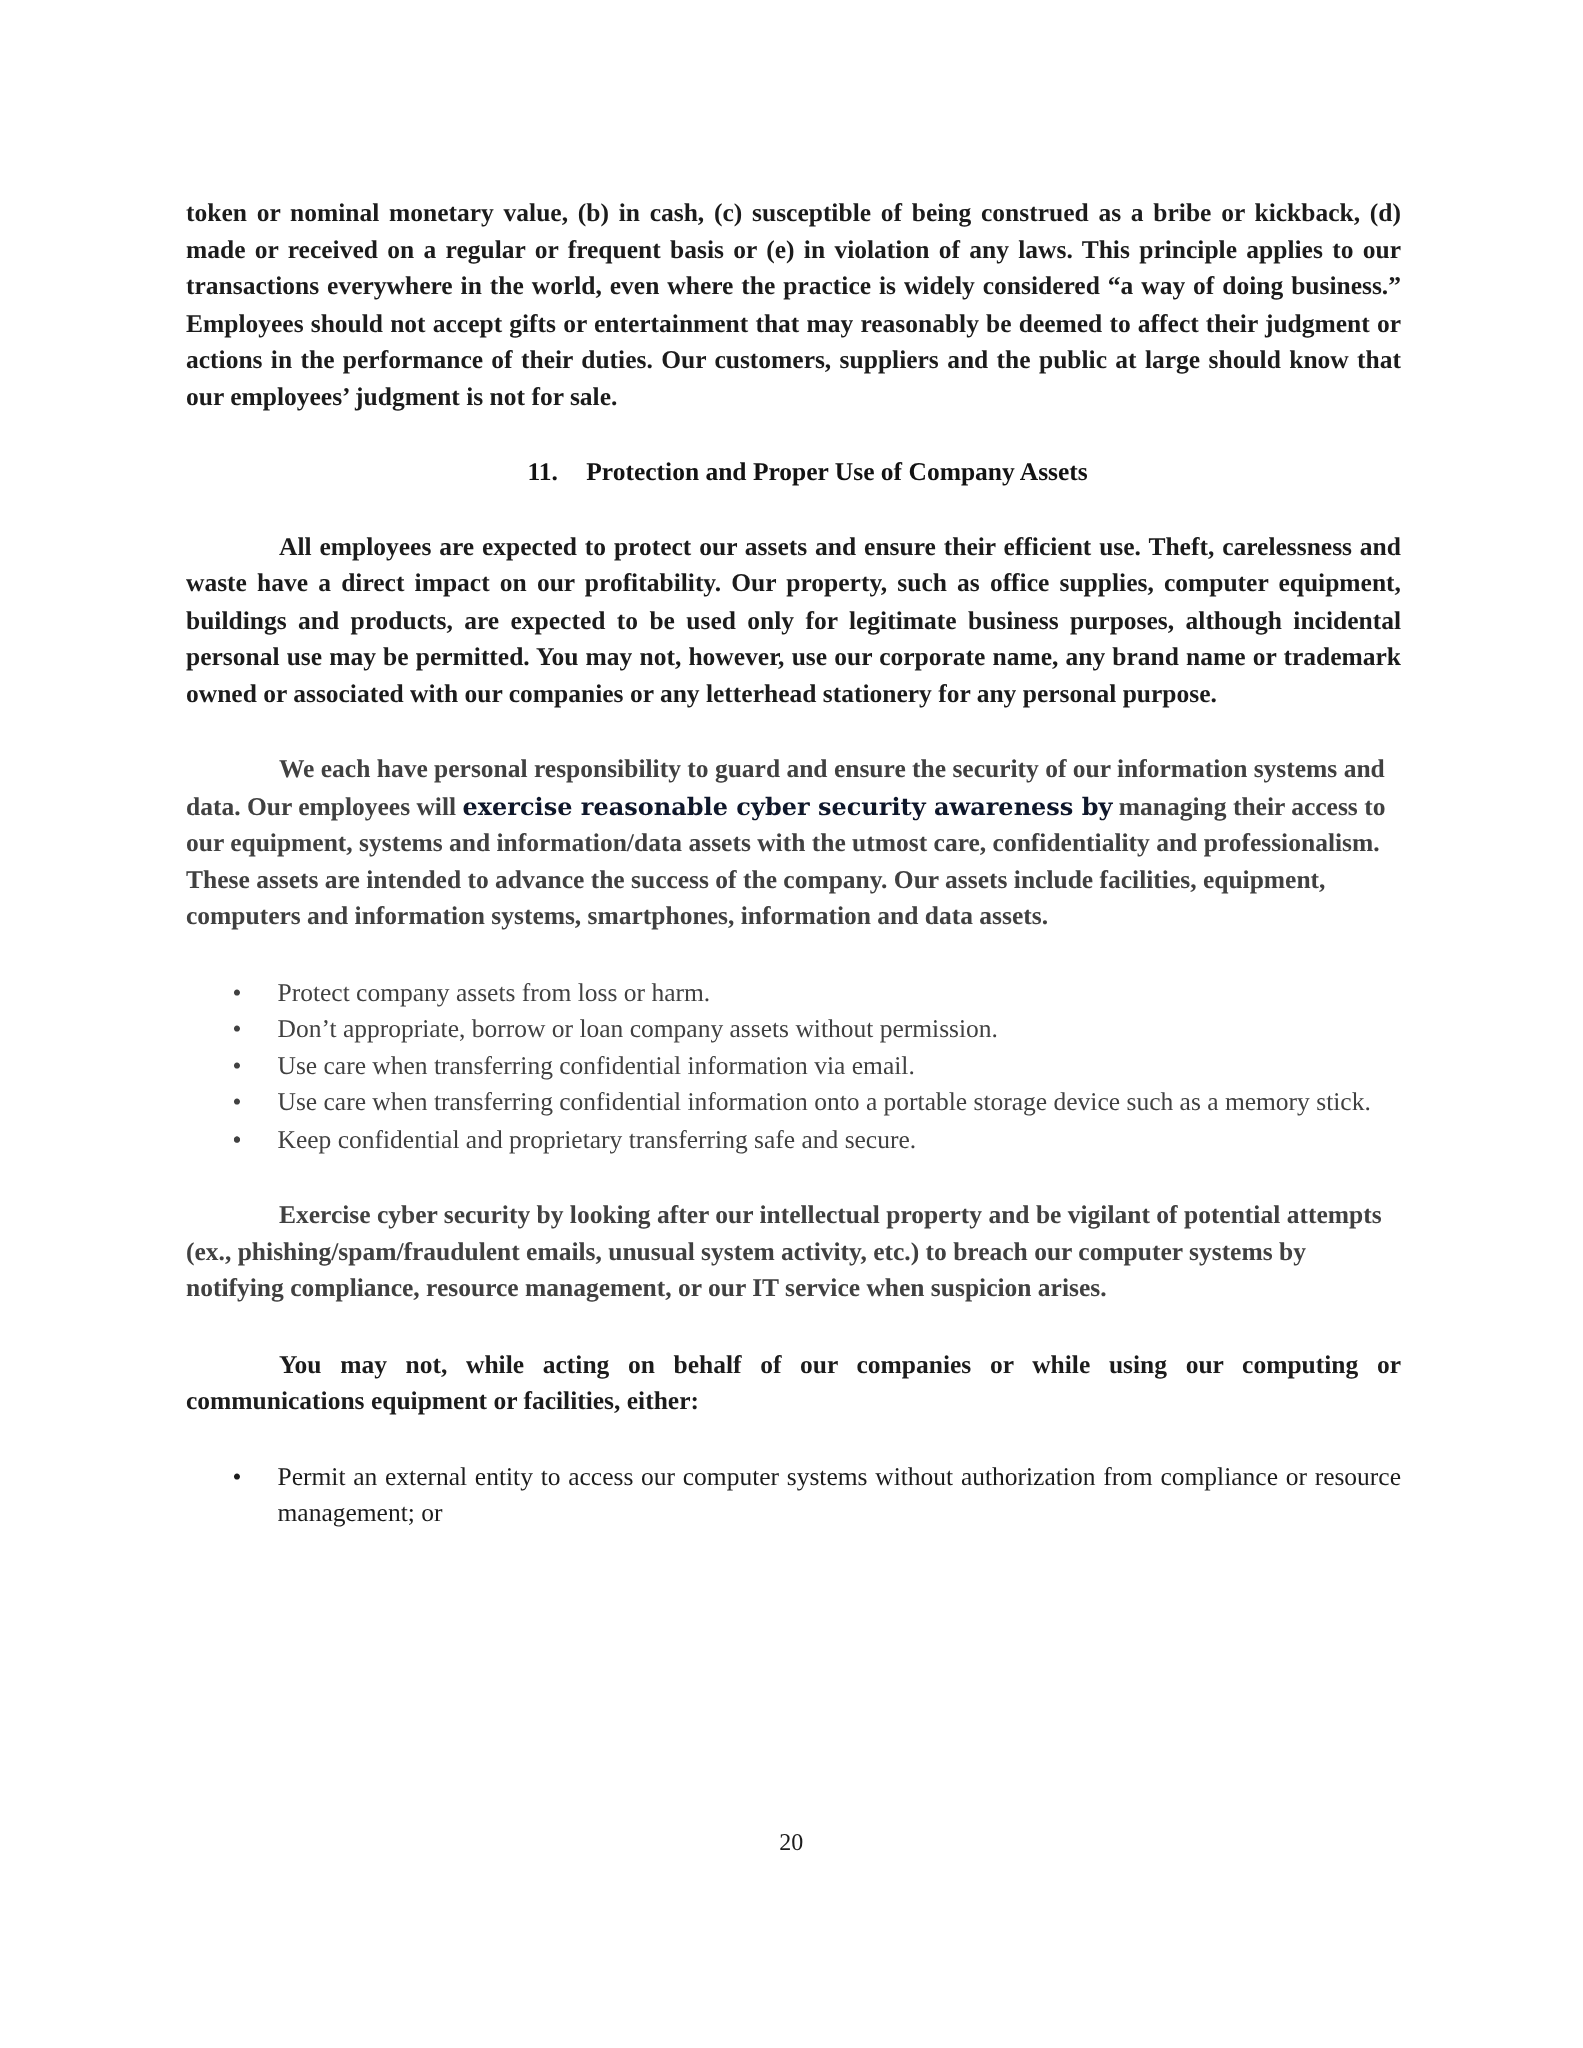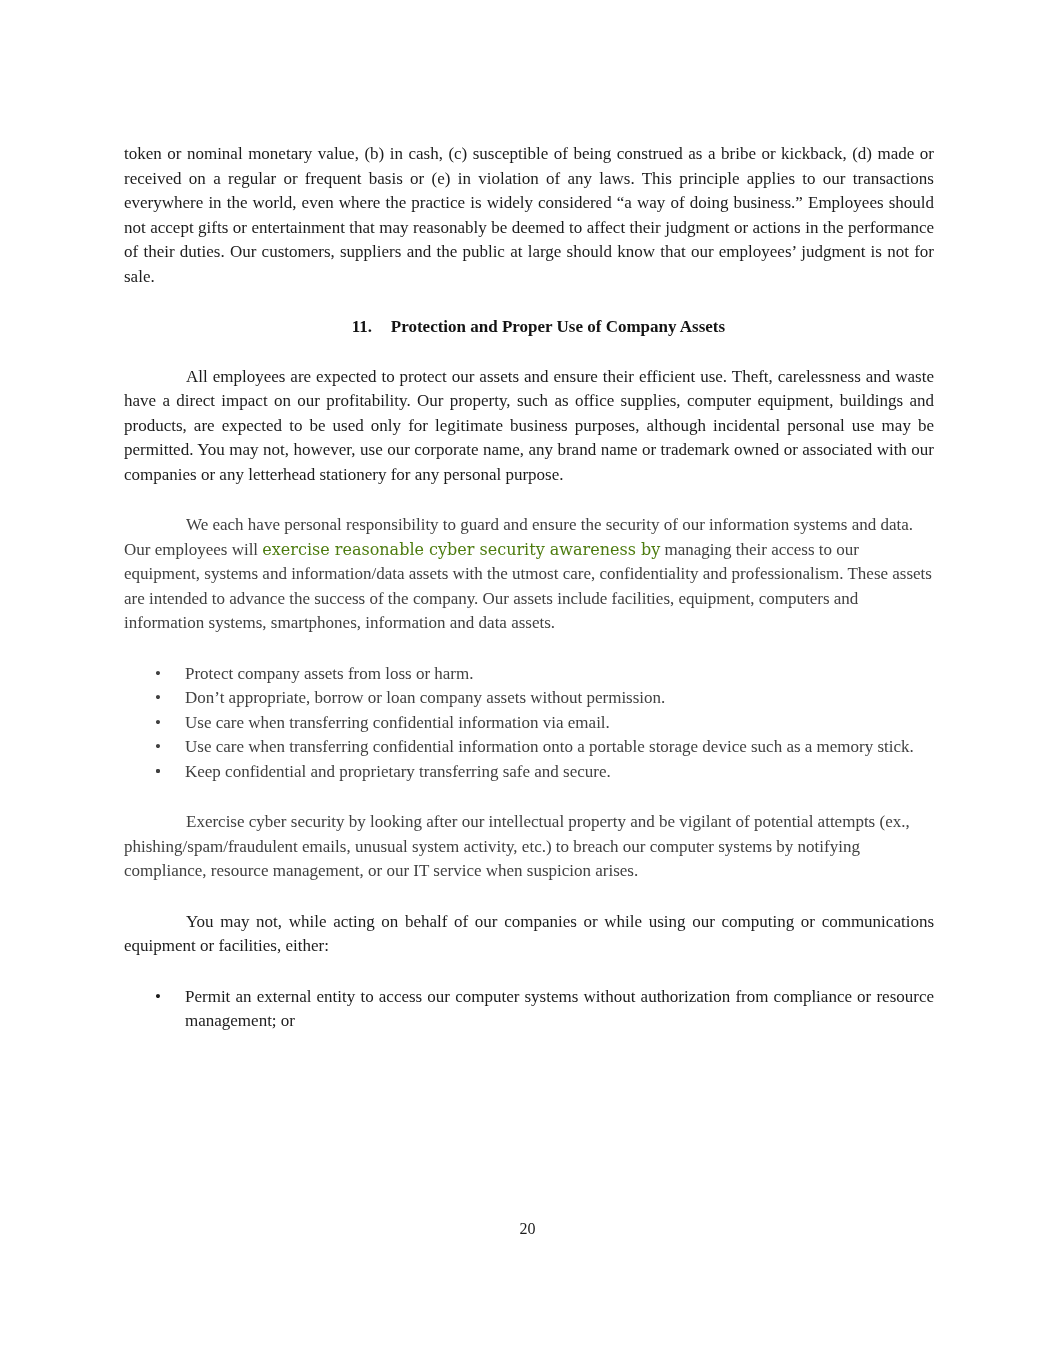--- a/index.html
+++ b/index.html
@@ -14,35 +14,36 @@
     background: #ffffff;
     overflow: hidden;
     font-family: "Liberation Serif", serif;
     font-size: 17px;
     line-height: 24.5px;
     color: #1c1c1c;
     box-sizing: border-box;
     padding: 126px 121px 0 124px;
   }
   .para {
-    margin: 16px 0 26px 0;
+    margin: 4px 0 26px 0;
     text-align: justify;
+    font-weight: bold;
   }
   .indent {
     text-indent: 62px;
   }
   
   .cyber {
     color: #414141;
     text-align: left;
   }
   .cyber-strong {
     font-family: "DejaVu Serif", serif;
     font-size: 16px;
-    color: #4d7c0f;
+    color: #0f172a;
   }
   .heading {
     margin: 0 0 25px 0;
     font-weight: bold;
     font-size: 17px;
     color: #131313;
     text-align: center;
   }
   .heading .num {
     display: inline-block;

